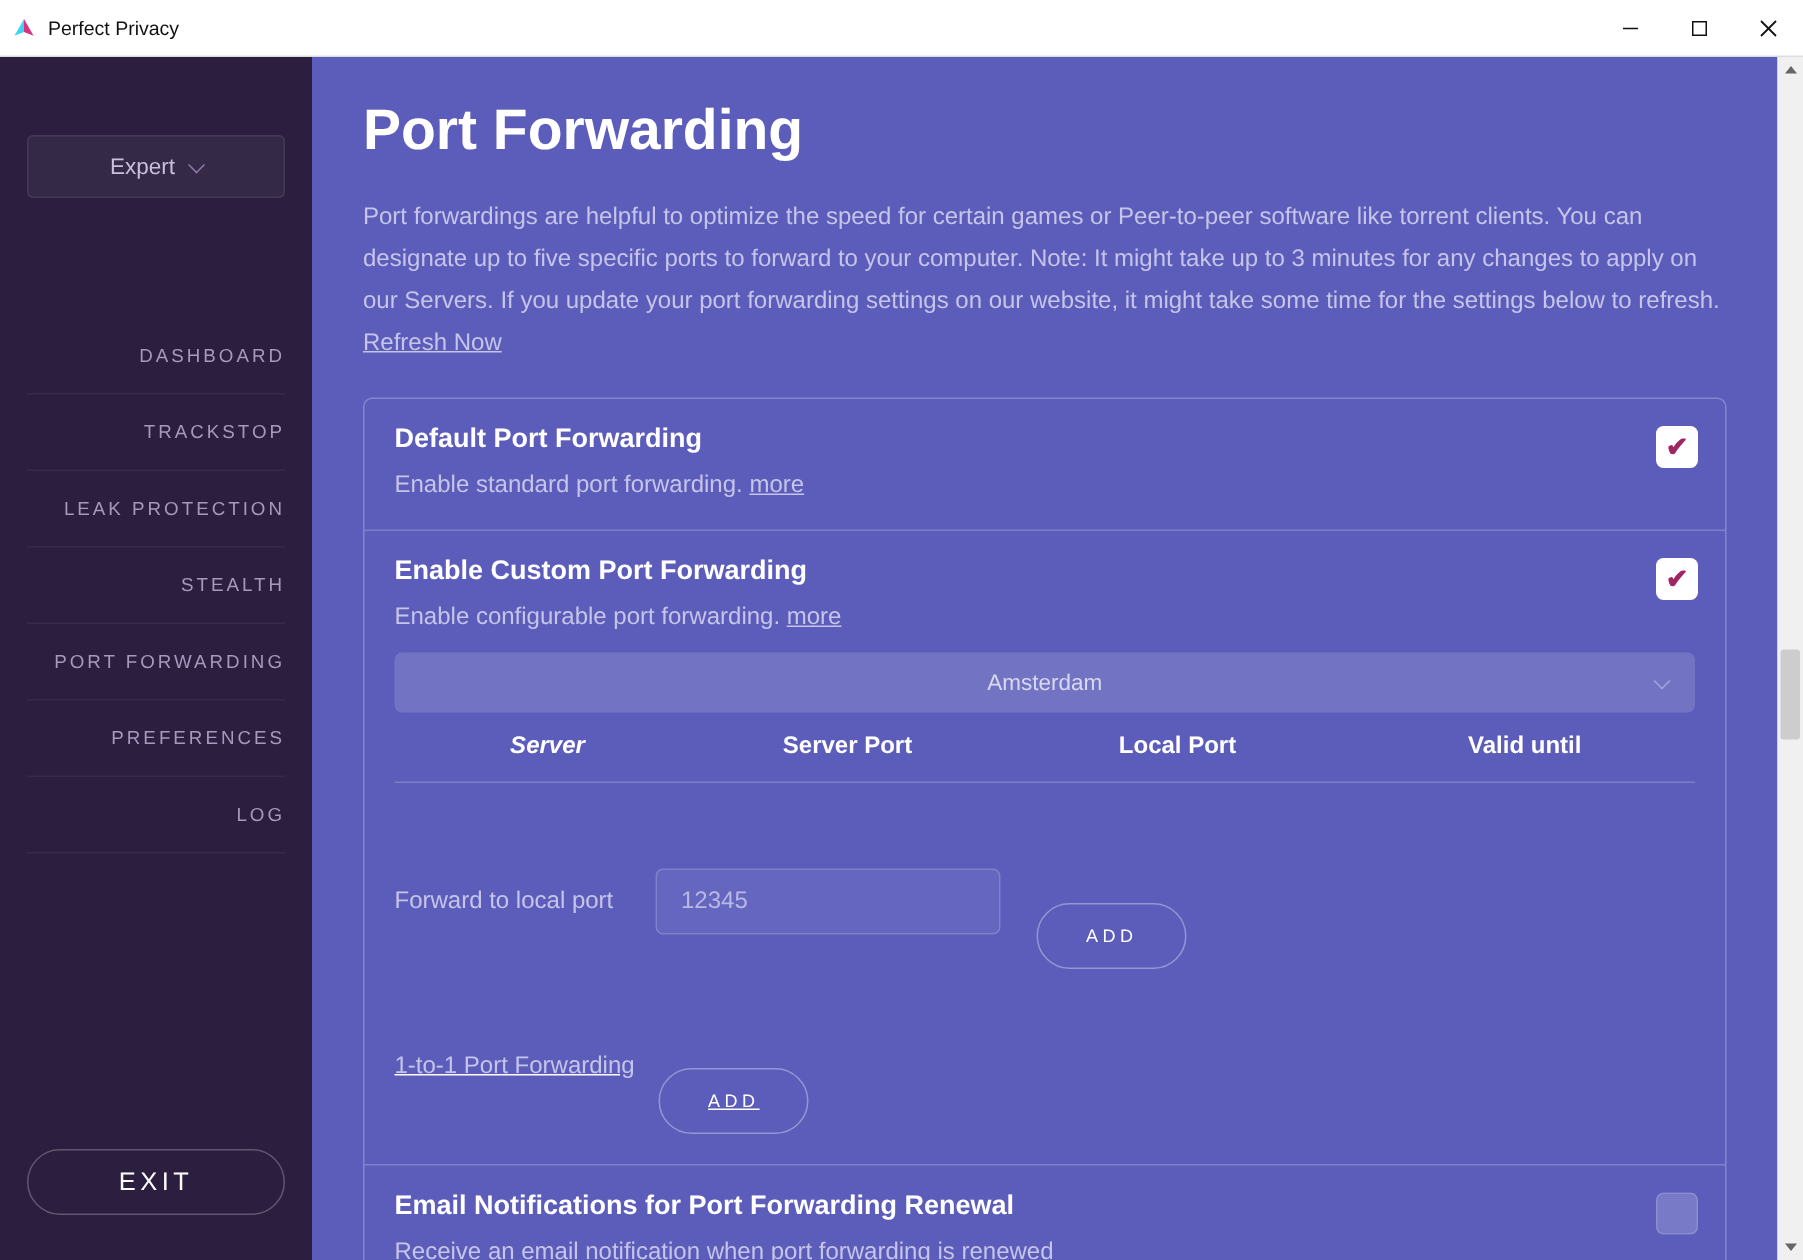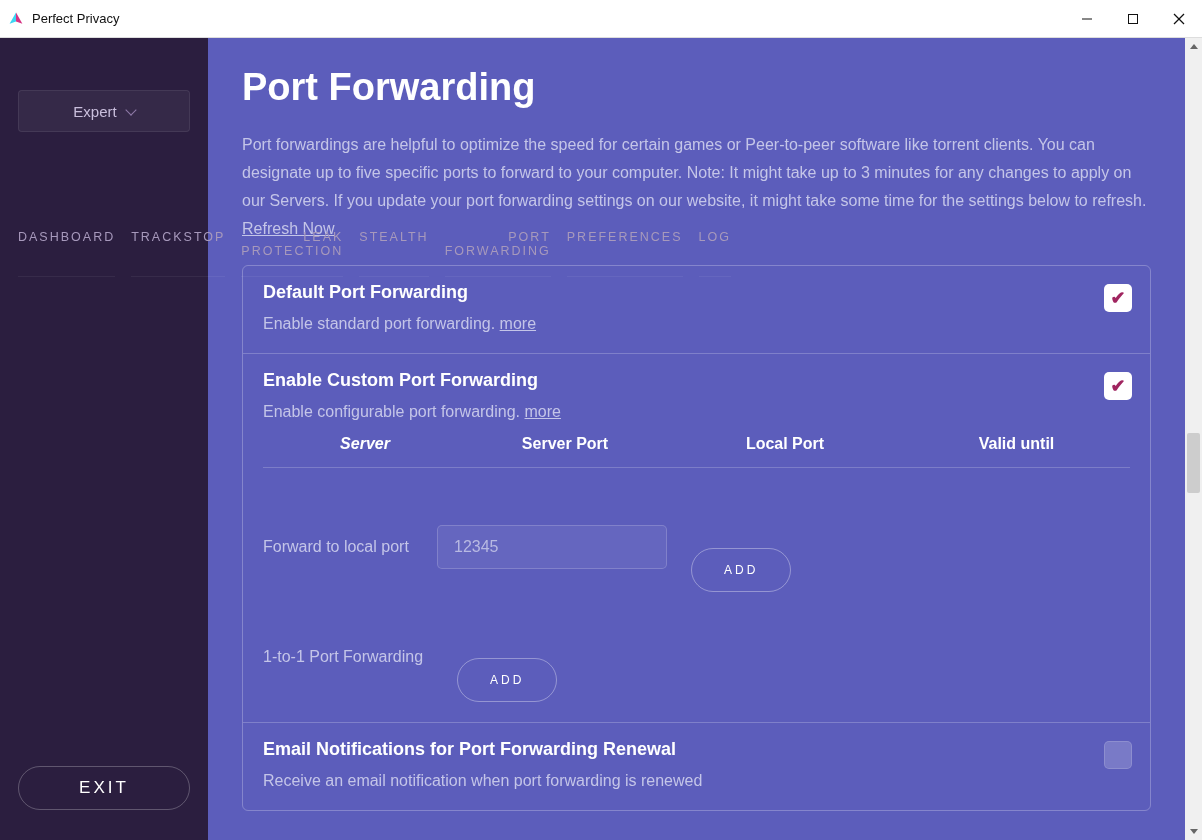--- a/index.html
+++ b/index.html
@@ -13,21 +13,21 @@
   .tb-btn { width: 46px; height: 38px; display: flex; align-items: center; justify-content: center; cursor: pointer; }
   .logo-tri { width: 16px; height: 16px; }
 
   
   .app { display: flex; height: 802px; }
 
   
   .sidebar { width: 208px; background: #2b1e3f; display: flex; flex-direction: column; padding: 0 18px; position: relative; }
   .mode-select { margin-top: 52px; height: 42px; background: rgba(255,255,255,0.05); border: 1px solid rgba(255,255,255,0.08); border-radius: 4px; display: flex; align-items: center; justify-content: center; gap: 10px; color: #c9bedc; font-size: 15px; cursor: pointer; }
   .chev { width: 8px; height: 8px; border-right: 1px solid #8f7aa8; border-bottom: 1px solid #8f7aa8; transform: rotate(45deg); margin-top: -3px; }
-  .nav { margin-top: 80px; display: flex; flex-direction: row; gap: 16px; }
+  .nav { margin-top: 80px; display: flex; flex-direction: column; }
   .nav-item { color: #a799bc; font-size: 12.5px; letter-spacing: 2px; text-align: right; padding: 18px 0; border-bottom: 1px solid rgba(255,255,255,0.06); cursor: pointer; }
   .exit { position: absolute; bottom: 30px; left: 18px; right: 18px; height: 44px; border: 1px solid rgba(255,255,255,0.25); border-radius: 22px; color: #fff; font-size: 17px; letter-spacing: 3px; display: flex; align-items: center; justify-content: center; cursor: pointer; }
 
   
   .mainwrap { flex: 1; display: flex; }
   .main { flex: 1; background: #5c5dbb; padding: 28px 34px 0 34px; color: #fff; overflow: hidden; }
   .scroll-track { width: 17px; background: #f0f0f0; position: relative; }
   .scroll-up, .scroll-down { position: absolute; left: 0; right: 0; height: 17px; display:flex; align-items:center; justify-content:center; cursor:pointer; }
   .scroll-up { top: 0; } .scroll-down { bottom: 0; }
   .scroll-arrow-up { width:0;height:0;border-left:4px solid transparent;border-right:4px solid transparent;border-bottom:5px solid #666;}
@@ -53,21 +53,21 @@
   .server-select .chev { position: absolute; right: 18px; border-color: #a3a4d8; }
 
   .table-head { display: flex; margin-top: 14px; font-weight: 700; font-size: 16px; color:#fff; padding: 0 2px 14px 2px; border-bottom:1px solid rgba(255,255,255,0.2); }
   .th1{ flex:0 0 200px; text-align:center;font-style:italic;} .th2{flex:0 0 200px;text-align:center;} .th3{flex:0 0 240px;text-align:center;} .th4{flex:1;text-align:center;}
 
   .form-row { display:flex; align-items:center; gap:24px; margin-top:34px; }
   .form-label { color:#c4c5e8; font-size:16px; width:150px; }
   .port-input { width:230px; height:44px; background:rgba(255,255,255,0.06); border:1px solid rgba(255,255,255,0.18); border-radius:5px; color:#d8d9f0; font-size:16px; padding:0 16px; outline:none; }
   .port-input::placeholder{ color:#b8b9e2; }
   .add-btn { height:44px; padding:0 32px; border:1px solid rgba(255,255,255,0.35); border-radius:22px; color:#fff; letter-spacing:3px; font-size:12px; display:flex; align-items:center; justify-content:center; cursor:pointer; background:transparent;margin-top:46px; }
-  .form-row.tight { margin-top:20px; gap:34px;}
+  .form-row.tight { margin-top:20px; gap:16px;text-decoration:underline;}
   .form-row.tight .form-label{ width:auto;}
 </style>
 </head>
 <body>
 
 <div class="titlebar">
   <div class="tb-left">
     <svg class="logo-tri" viewBox="0 0 20 20">
       <path d="M10 2 L18 16 L10 13 Z" fill="#d63384"></path>
       <path d="M10 2 L2 16 L10 13 Z" fill="#3dd5f3"></path>
@@ -134,20 +134,24 @@
 
         <div class="row">
           <div class="row-title">Enable Custom Port Forwarding</div>
           <div class="row-sub">
             <span>Enable configurable port forwarding. </span><span class="more-link">more</span>
           </div>
           <div class="checkbox on">
               <span class="checkmark">✔</span>
             </div>
 
+          <div class="server-select">
+            <span>Amsterdam</span>
+            <span class="chev"></span>
+          </div>
 
           <div class="table-head">
             <div class="th1">Server</div>
             <div class="th2">Server Port</div>
             <div class="th3">Local Port</div>
             <div class="th4">Valid until</div>
           </div>
 
           <div class="form-row">
             <div class="form-label">Forward to local port</div>

